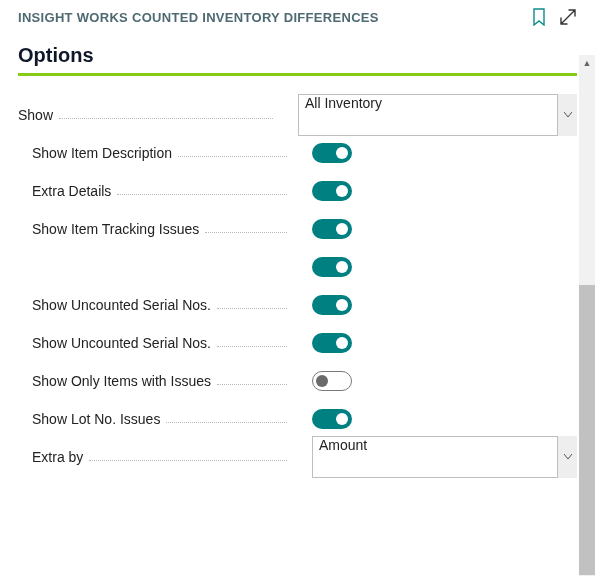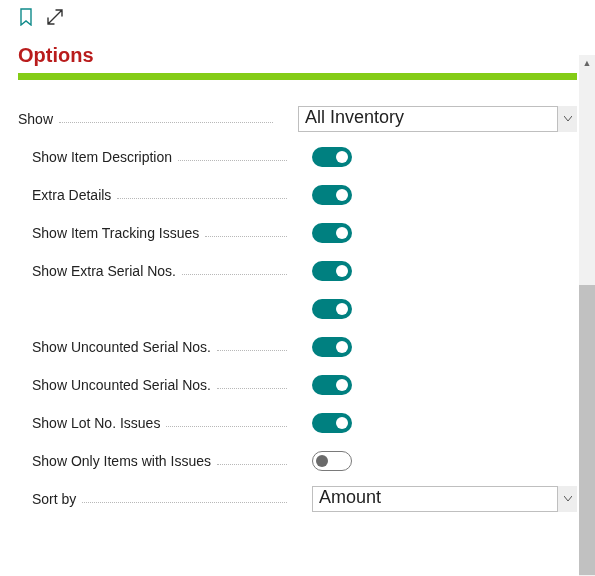--- a/index.html
+++ b/index.html
@@ -29,23 +29,23 @@
       gap: 12px;
       align-items: center;
     }
     .header-icons svg { display: block; }
     .content {
       padding: 14px 18px 18px 18px;
     }
     .section-title {
       font-size: 20px;
       font-weight: 700;
-      color: #b91c1c;
+      color: #0f172a;
       padding-bottom: 6px;
-      border-bottom: 7px solid #84cc16;
+      border-bottom: 3px solid #84cc16;
     }
     .table {
       margin-top: 20px;
     }
     .row {
       display: flex;
       align-items: center;
       height: 38px;
     }
     .row + .row { margin-top: 0; margin-left: 14px; }
@@ -68,25 +68,25 @@
       top: 3px;
     }
     .control-cell {
       flex: 1;
       display: flex;
       align-items: center;
       padding-left: 25px;
     }
     .select {
       width: 100%;
-      height: 26px;
+      height: 42px;
       border: 1px solid #bfbfbf;
       background: #fff;
       font-family: inherit;
-      font-size: 18px;
+      font-size: 14px;
       color: #222;
       padding: 0 6px;
       position: relative;
     }
     .select-wrap { position: relative; width: 100%; }
     .select-arrow {
       position: absolute;
       right: 0; top: 0; bottom: 0;
       width: 20px;
       background: #eee;
@@ -144,20 +144,21 @@
       justify-content: center;
       font-size: 9px;
       color: #666;
     }
     .scrollbar-arrow.top { top: 0; }
   </style>
 </head>
 <body>
 
 <div class="header">
+  <div class="header-title">INSIGHT WORKS COUNTED INVENTORY DIFFERENCES</div>
   <div class="header-icons">
     <span>
       <svg width="16" height="18" viewBox="0 0 16 18">
           <path d="M3 1 h10 v16 l-5-4 l-5 4 z" fill="none" stroke="#0f8a8a" stroke-width="1.4"></path>
         </svg>
     </span>
     <span>
       <svg width="18" height="18" viewBox="0 0 18 18">
           <path d="M2 16 L16 2 M10 2 h6 v6 M8 16 h-6 v-6" fill="none" stroke="#333" stroke-width="1.4" stroke-linecap="round"></path>
         </svg>
@@ -217,31 +218,20 @@
           <span class="label-text">Show Item Tracking Issues</span>
           <span class="dots"></span>
         </div>
       <div class="control-cell">
           <span class="toggle on">
             <span class="knob"></span>
           </span>
         </div>
     </div>
 
-    <div class="row">
-      <div class="label-cell">
-          <span class="label-text">Show Extra Serial Nos.</span>
-          <span class="dots"></span>
-        </div>
-      <div class="control-cell">
-          <span class="toggle on">
-            <span class="knob"></span>
-          </span>
-        </div>
-    </div>
 
     <div class="row">
       <div class="label-cell">
           <span class="dots"></span>
         </div>
       <div class="control-cell">
           <span class="toggle on">
             <span class="knob"></span>
           </span>
         </div>
@@ -266,45 +256,45 @@
         </div>
       <div class="control-cell">
           <span class="toggle on">
             <span class="knob"></span>
           </span>
         </div>
     </div>
 
     <div class="row">
       <div class="label-cell">
+          <span class="label-text">Show Only Items with Issues</span>
+          <span class="dots"></span>
+        </div>
+      <div class="control-cell">
+          <span class="toggle off">
+            <span class="knob"></span>
+          </span>
+        </div>
+    </div>
+
+    <div class="row">
+      <div class="label-cell">
           <span class="label-text">Show Lot No. Issues</span>
           <span class="dots"></span>
         </div>
       <div class="control-cell">
           <span class="toggle on">
             <span class="knob"></span>
           </span>
         </div>
     </div>
 
     <div class="row">
       <div class="label-cell">
-          <span class="label-text">Show Only Items with Issues</span>
-          <span class="dots"></span>
-        </div>
-      <div class="control-cell">
-          <span class="toggle off">
-            <span class="knob"></span>
-          </span>
-        </div>
-    </div>
-
-    <div class="row">
-      <div class="label-cell">
-          <span class="label-text">Sort by</span>
+          <span class="label-text">Extra by</span>
           <span class="dots"></span>
         </div>
       <div class="control-cell">
         <div class="select-wrap">
           <div class="select">Amount</div>
           <div class="select-arrow">
               <svg width="8" height="6" viewBox="0 0 8 6">
                 <path d="M0 0 l4 5 l4 -5" fill="none" stroke="#555" stroke-width="1"></path>
               </svg>
             </div>

